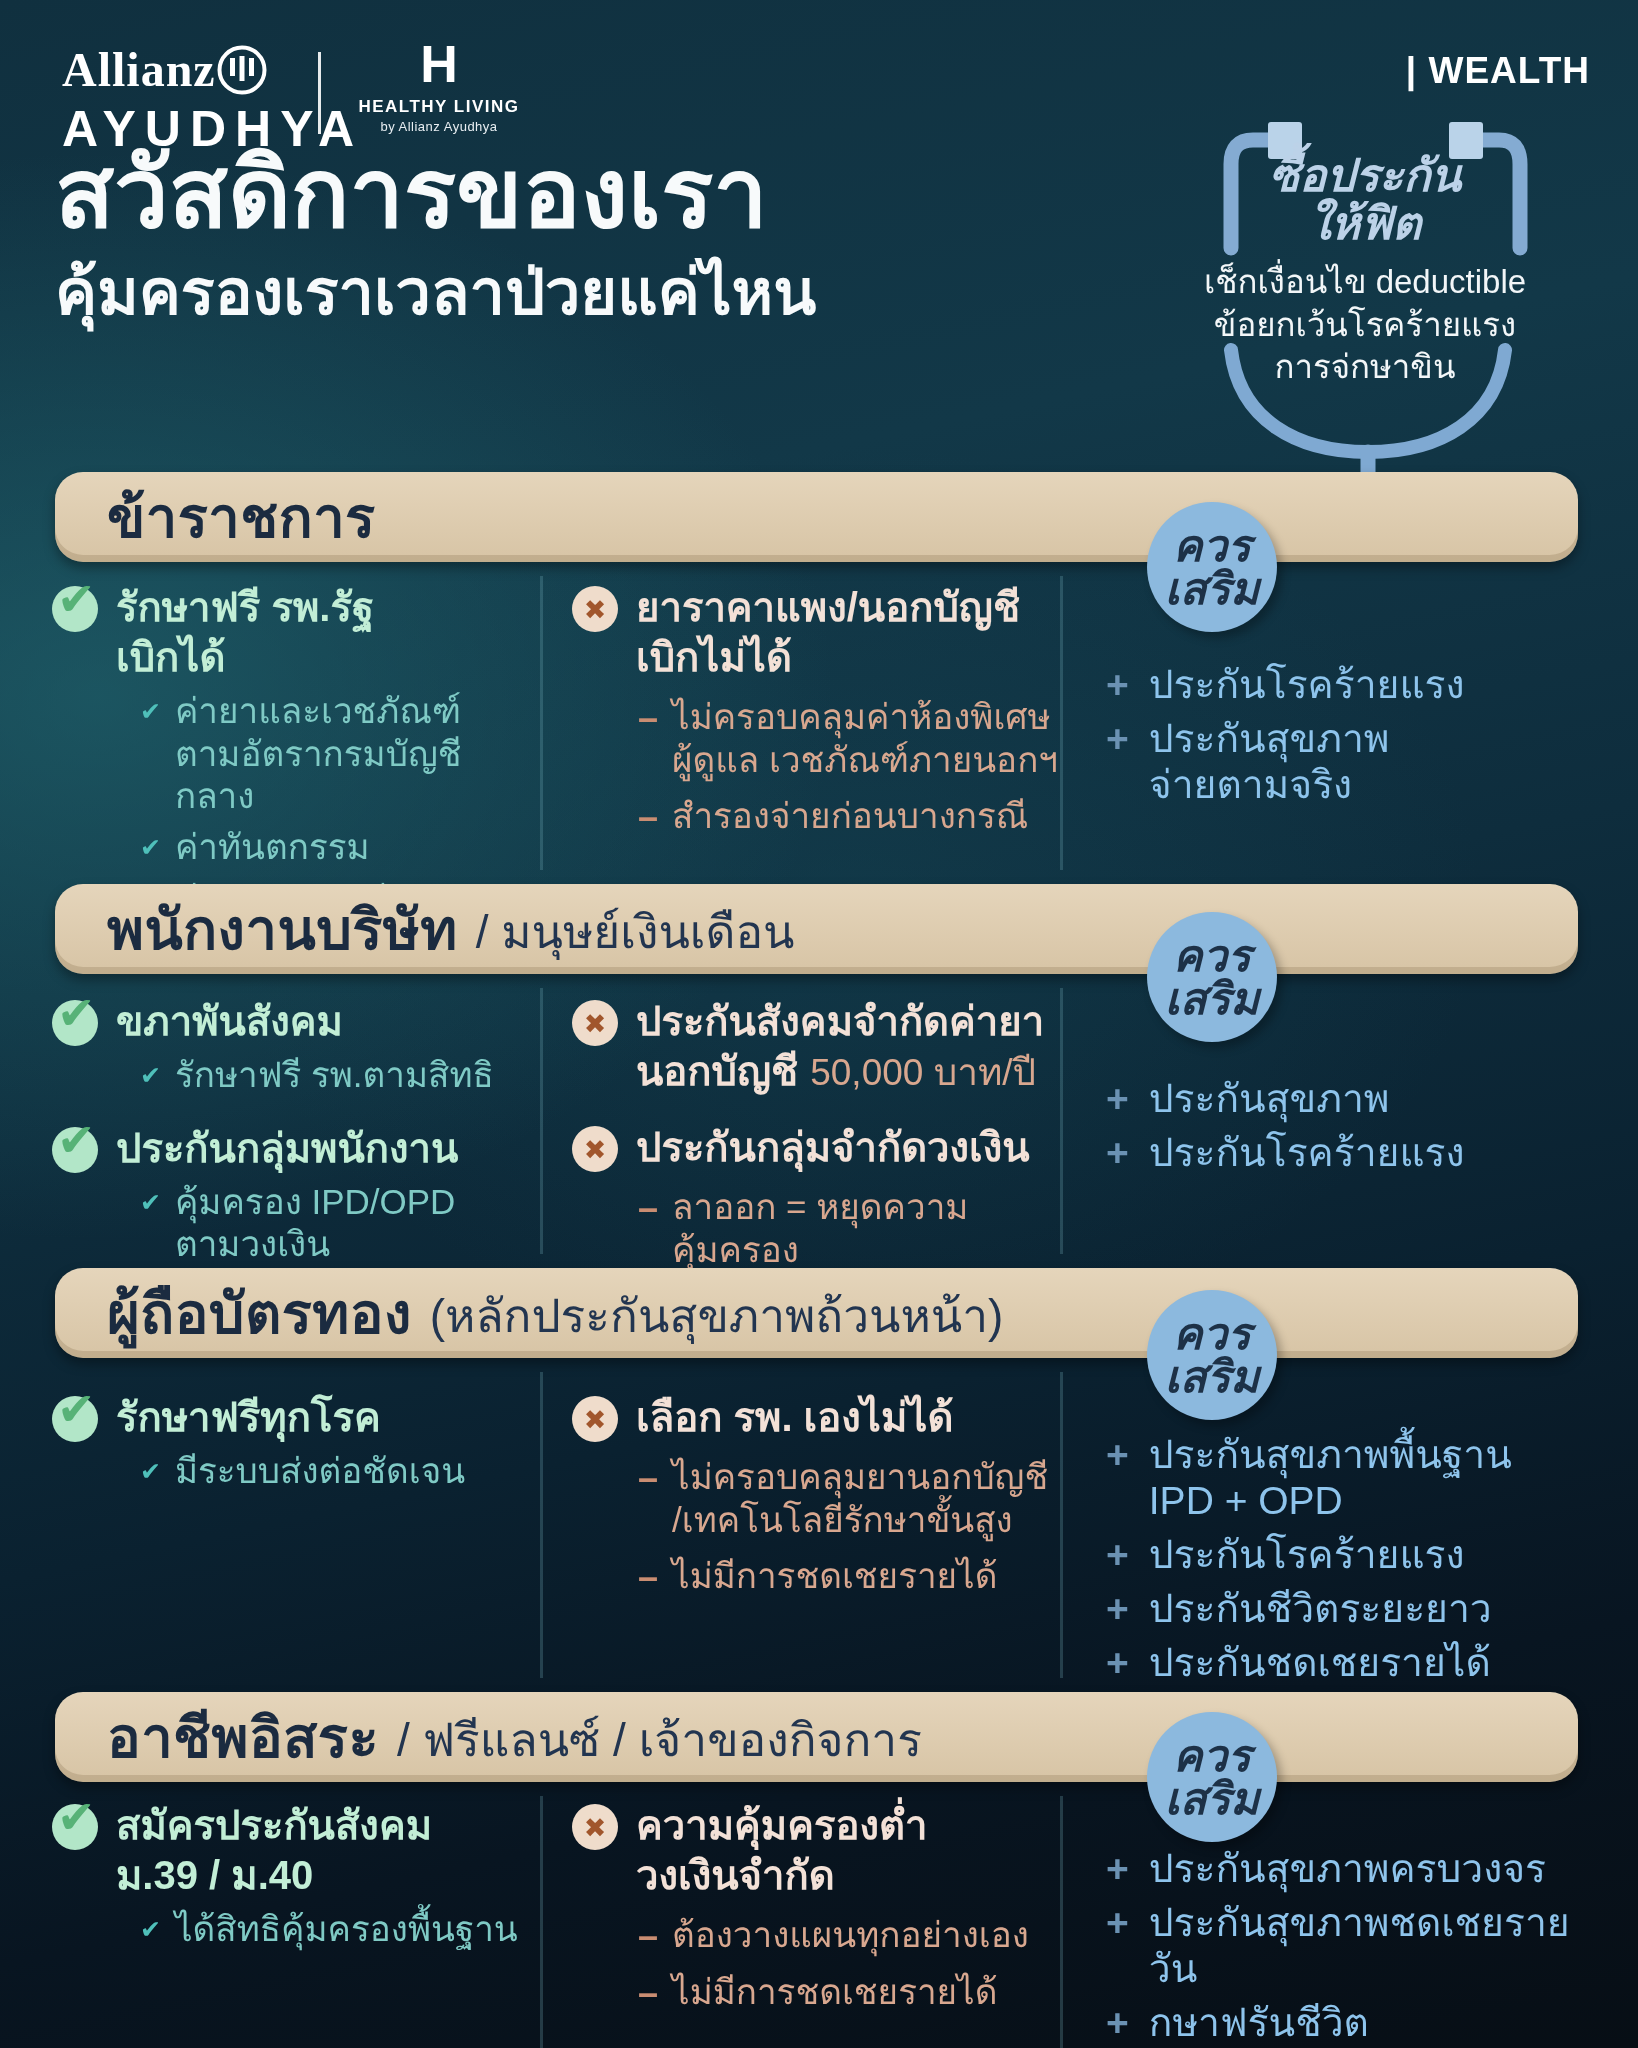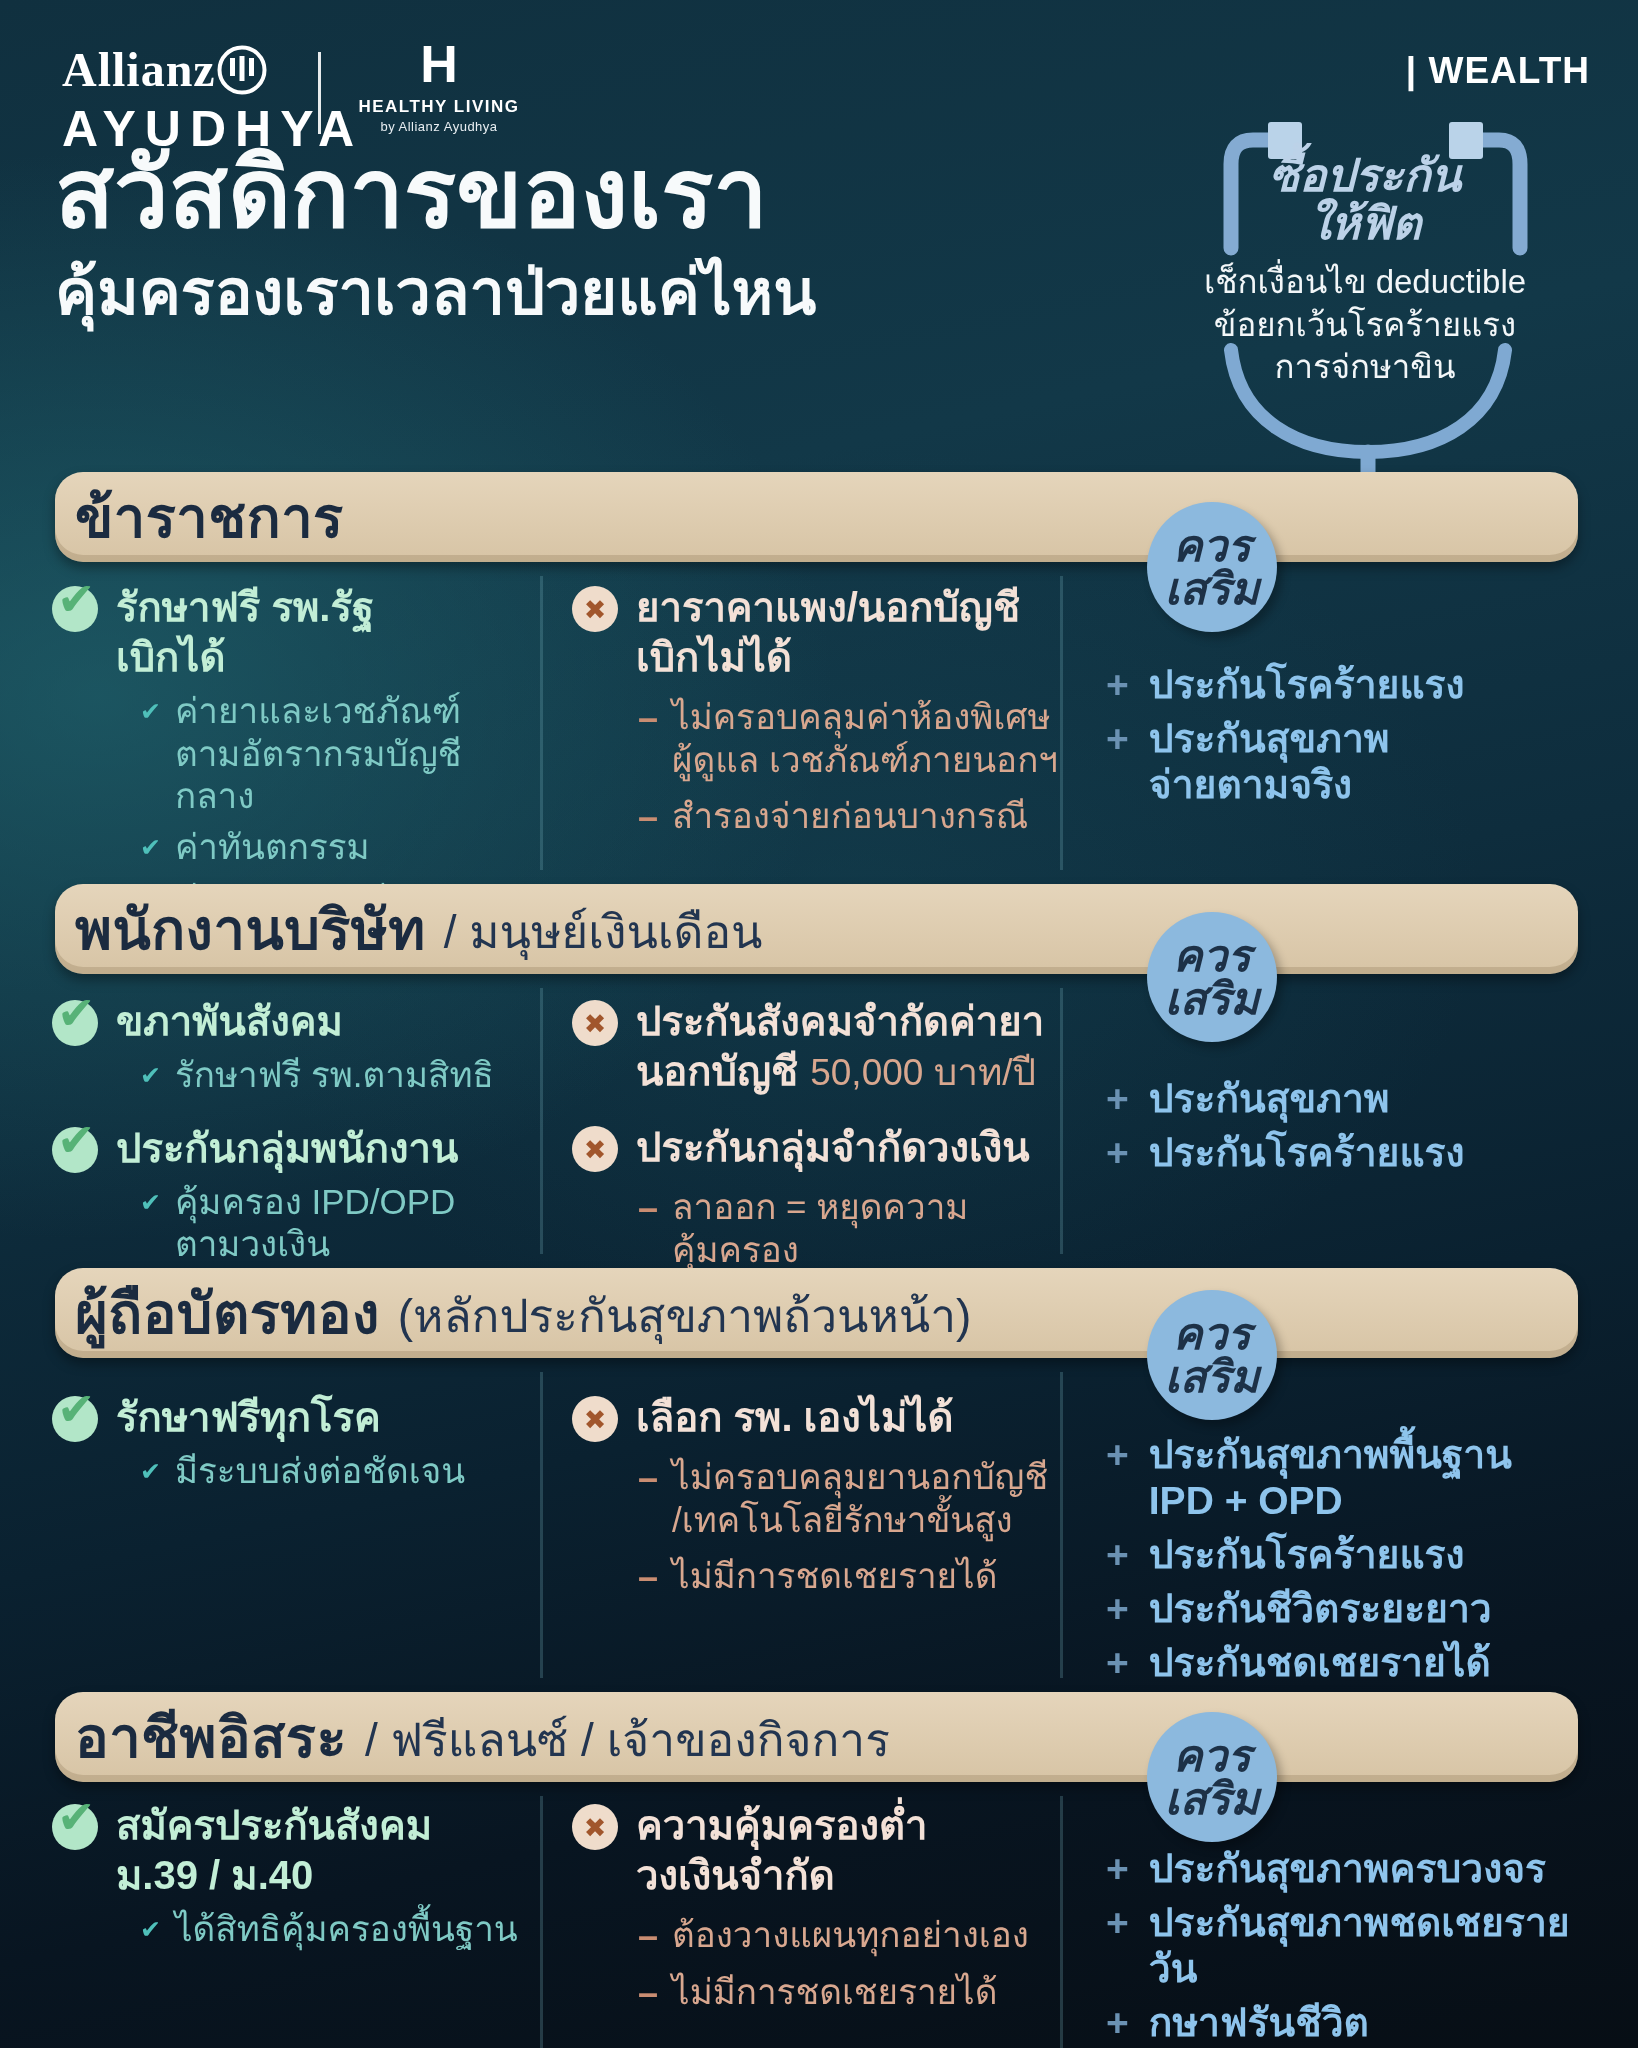--- a/index.html
+++ b/index.html
@@ -31,21 +31,21 @@
   .steth{position:absolute;left:1165px;top:88px;width:400px;height:396px;}
   .steth svg{position:absolute;left:0;top:0;}
   .note-text{position:absolute;left:0;right:0;top:64px;text-align:center;}
   .note-h{font-size:45px;font-style:italic;font-weight:800;color:#bcd2e8;line-height:1.06;}
   .note-lines{margin-top:14px;font-size:33px;font-weight:500;color:#f2f6f8;line-height:1.28;}
   
   .section{position:absolute;inset:0;pointer-events:none;}
   .bar{position:absolute;left:55px;width:1523px;height:90px;border-radius:28px;
        background:linear-gradient(#e5d5bb,#d7c4a5);
        box-shadow:0 6px 12px rgba(0,0,0,0.35), inset 0 -7px 0 rgba(120,95,60,0.22);
-       display:flex;align-items:center;padding-left:20px;box-sizing:border-box;gap:18px;}
+       display:flex;align-items:center;padding-left:52px;box-sizing:border-box;gap:18px;}
   .bar-title{font-size:56px;font-weight:800;color:#1b2b40;letter-spacing:0.5px;}
   .bar-subtitle{font-size:46px;font-weight:500;color:#223550;position:relative;top:2px;}
   .badge{position:absolute;left:1147px;width:130px;height:130px;border-radius:50%;background:#8cb9de;
          display:flex;flex-direction:column;align-items:center;justify-content:center;
          box-shadow:5px 6px 10px rgba(0,0,0,0.28);}
   .badge span{display:block;font-size:44px;font-weight:800;font-style:italic;color:#1d3147;line-height:0.98;}
   .divider{position:absolute;width:3px;background:rgba(125,185,195,0.25);}
   
   .col{position:absolute;display:flex;flex-direction:column;}
   .pros{left:52px;width:480px;gap:26px;}
@@ -61,21 +61,21 @@
   .con-head{font-size:40px;font-weight:700;color:#f3e1d7;line-height:1.25;white-space:pre-line;}
   .con-note{font-size:37px;font-weight:500;color:#d8a78f;margin-left:12px;}
   .sub{display:flex;gap:14px;margin-left:88px;margin-top:8px;}
   .subcheck{color:#4fc0ba;font-size:25px;font-weight:700;margin-top:7px;}
   .sub-text{font-size:35px;color:#7fcac5;line-height:1.22;white-space:pre-line;}
   .consub{display:flex;gap:14px;margin-left:66px;margin-top:14px;}
   .dash{color:#c98d72;font-size:36px;font-weight:700;margin-top:1px;}
   .con-text{font-size:35px;color:#d8a78f;line-height:1.22;white-space:pre-line;}
   .supp-row{display:flex;gap:20px;}
   .plus{color:#6b92b3;font-size:39px;font-weight:700;margin-top:1px;}
-  .supp-text{font-size:39px;font-weight:700;color:#8ec4ec;line-height:1.18;white-space:pre-line;}
+  .supp-text{font-size:39px;font-weight:400;color:#8ec4ec;line-height:1.18;white-space:pre-line;}
 </style>
 </head>
 <body>
 
 <div class="page">
 
   <div class="allianz">
     <div class="al-row">
       <span class="al-word">Allianz</span>
       <svg class="al-emblem" viewBox="0 0 52 52">

